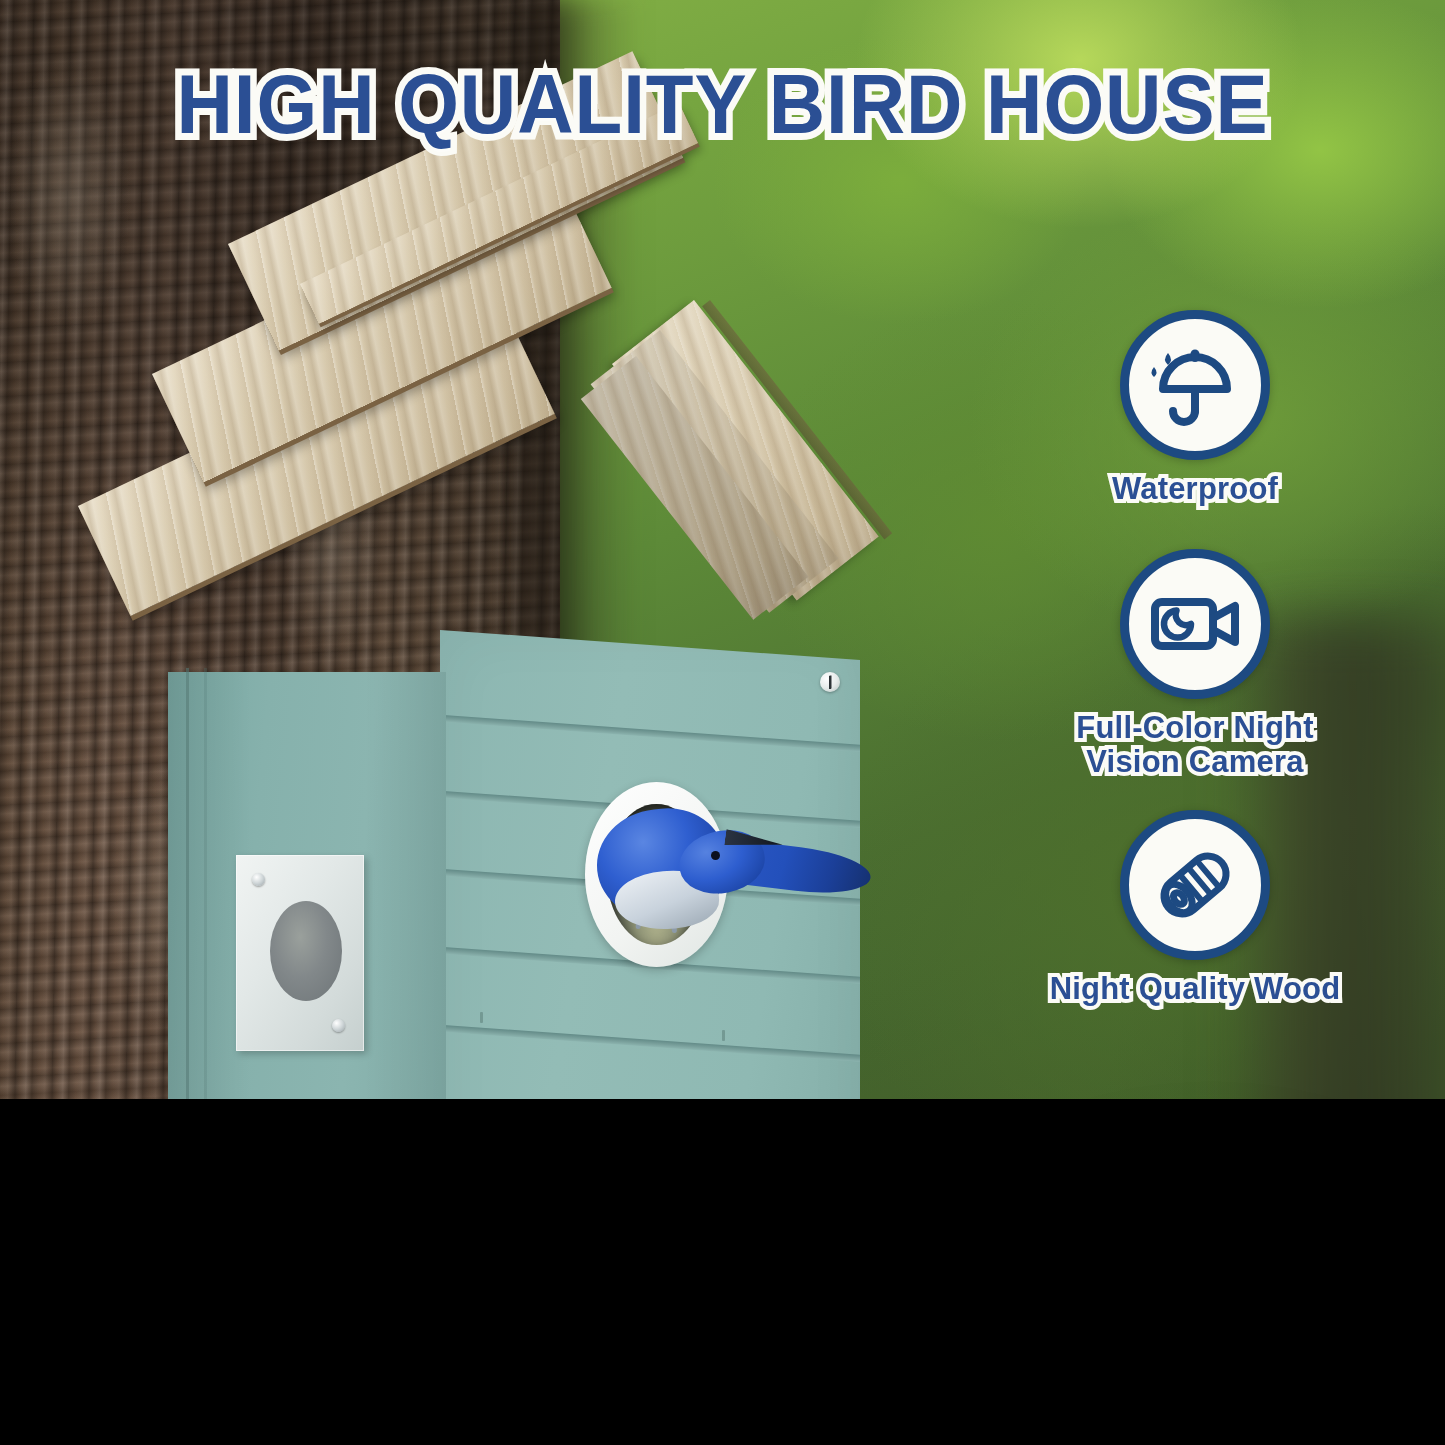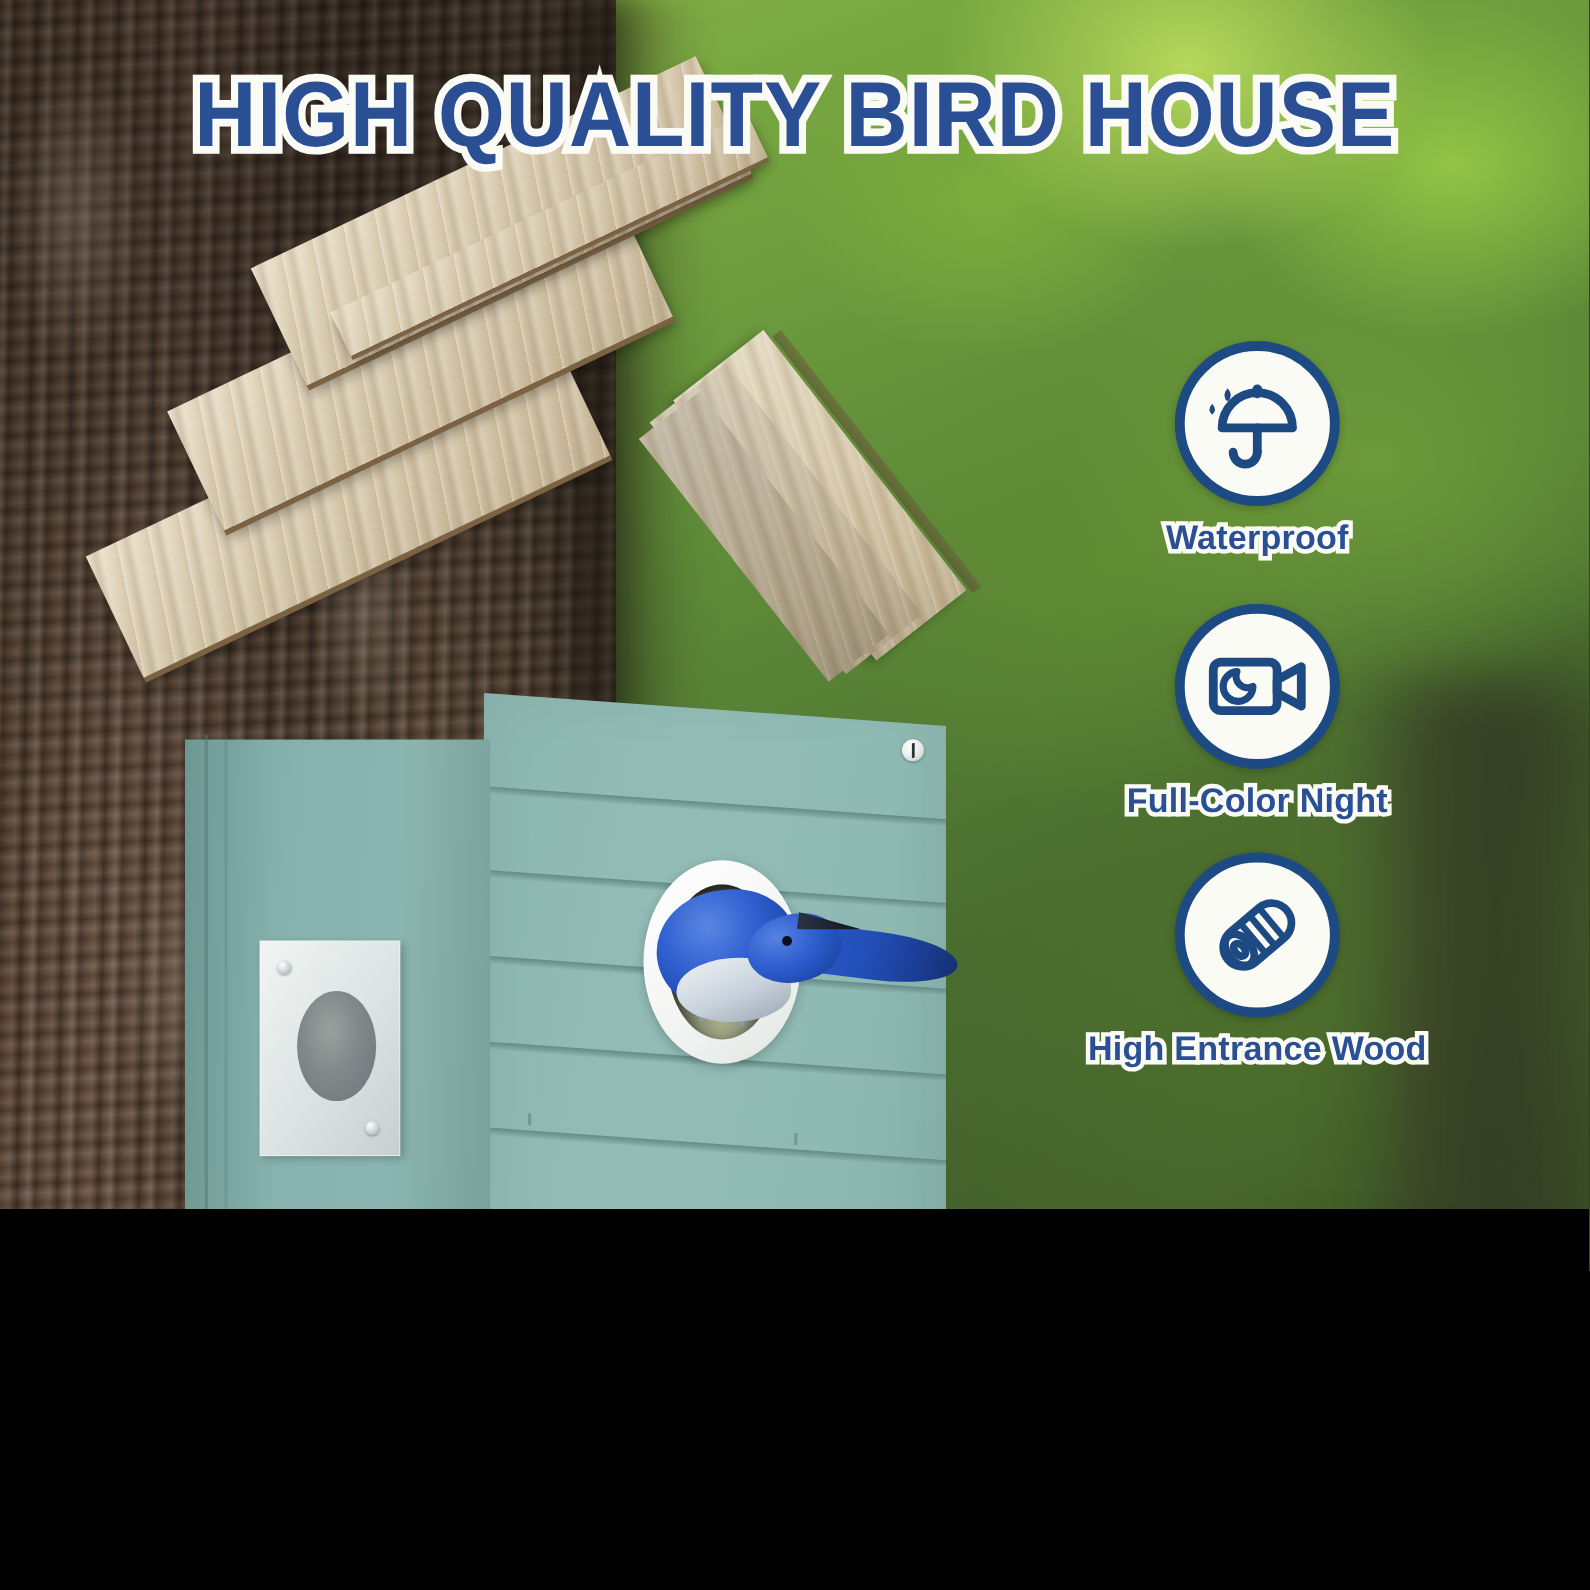--- a/index.html
+++ b/index.html
@@ -223,21 +223,21 @@
     font-size:84px;line-height:1;font-weight:bold;letter-spacing:1px;
     color:#2b4f94;
     -webkit-text-stroke:14px #fbfbf6;
     paint-order:stroke fill;
     transform:scaleX(.93);
     text-shadow:0 3px 0 rgba(255,255,255,.35);
     white-space:nowrap;
   }
 
   
-  .features{position:absolute;left:978px;top:310px;width:330px;}
+  .features{position:absolute;left:1030px;top:310px;width:330px;}
   .feature{position:relative;width:330px;text-align:center;}
   .f-icon{
     width:150px;height:150px;border-radius:50%;margin:0 auto;
     background:#fbfbf6;border:9px solid #1d4a82;
     box-sizing:border-box;display:flex;align-items:center;justify-content:center;
     box-shadow:0 2px 8px rgba(0,0,0,.22);
   }
   .f-icon svg{display:block;}
   .f-label{
     margin-top:12px;font-size:31px;line-height:1.12;font-weight:bold;
@@ -346,35 +346,36 @@
     <div class="feature" style="margin-bottom:30px">
       <div class="f-icon">
         <svg width="104" height="104" viewBox="0 0 104 104" fill="none" stroke="#1d4a82" stroke-width="8" stroke-linecap="round" stroke-linejoin="round">
           <rect x="12" y="30" width="58" height="44" rx="7"></rect>
           <path d="M70 46 L92 34 L92 70 L70 58 Z"></path>
           <path d="M48 52 a13.5 13.5 0 1 1 -14.5 -13.4 a10.5 10.5 0 0 0 14.5 13.4z" stroke-width="6.5"></path>
         </svg>
       </div>
       <div class="f-label">
         <div>Full-Color Night</div>
+        <div>Vision Camera</div>
       </div>
     </div>
 
     <div class="feature" style="margin-bottom:40px">
       <div class="f-icon">
         <svg width="104" height="104" viewBox="0 0 104 104" fill="none" stroke="#1d4a82" stroke-width="7" stroke-linecap="round" stroke-linejoin="round">
           <g transform="rotate(-40 52 52)">
             <rect x="17" y="34" width="70" height="36" rx="18"></rect>
             <ellipse cx="31" cy="52" rx="11" ry="16"></ellipse>
             <ellipse cx="31" cy="52" rx="4.5" ry="6.5"></ellipse>
             <path d="M47 37 L47 67" stroke-width="6"></path>
             <path d="M58 36 L58 68" stroke-width="6"></path>
             <path d="M69 38 L69 66" stroke-width="6"></path>
           </g>
         </svg>
       </div>
-      <div class="f-label">High Entrance Wood</div>
+      <div class="f-label">Night Quality Wood</div>
     </div>
 
 
   </div>
 
 </div>
 
 </body></html>

